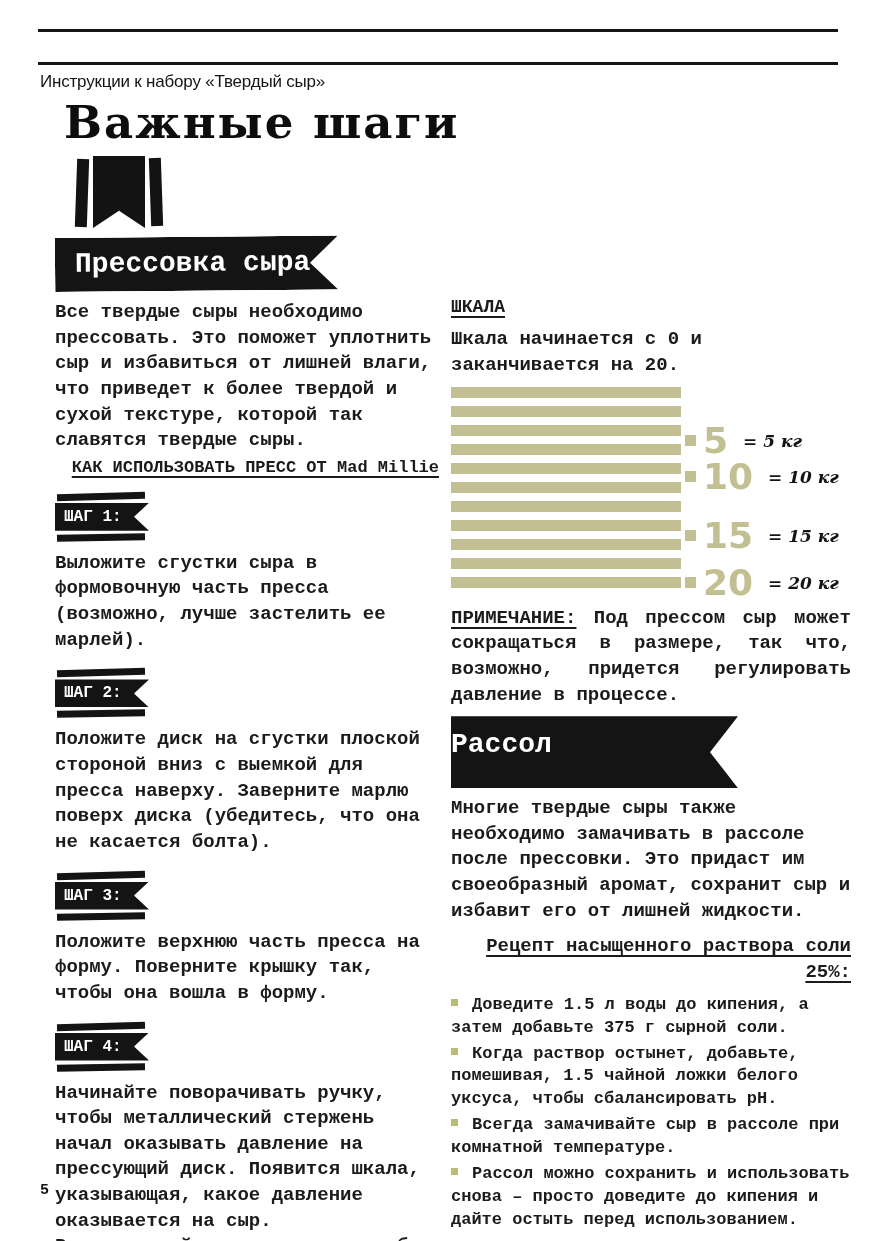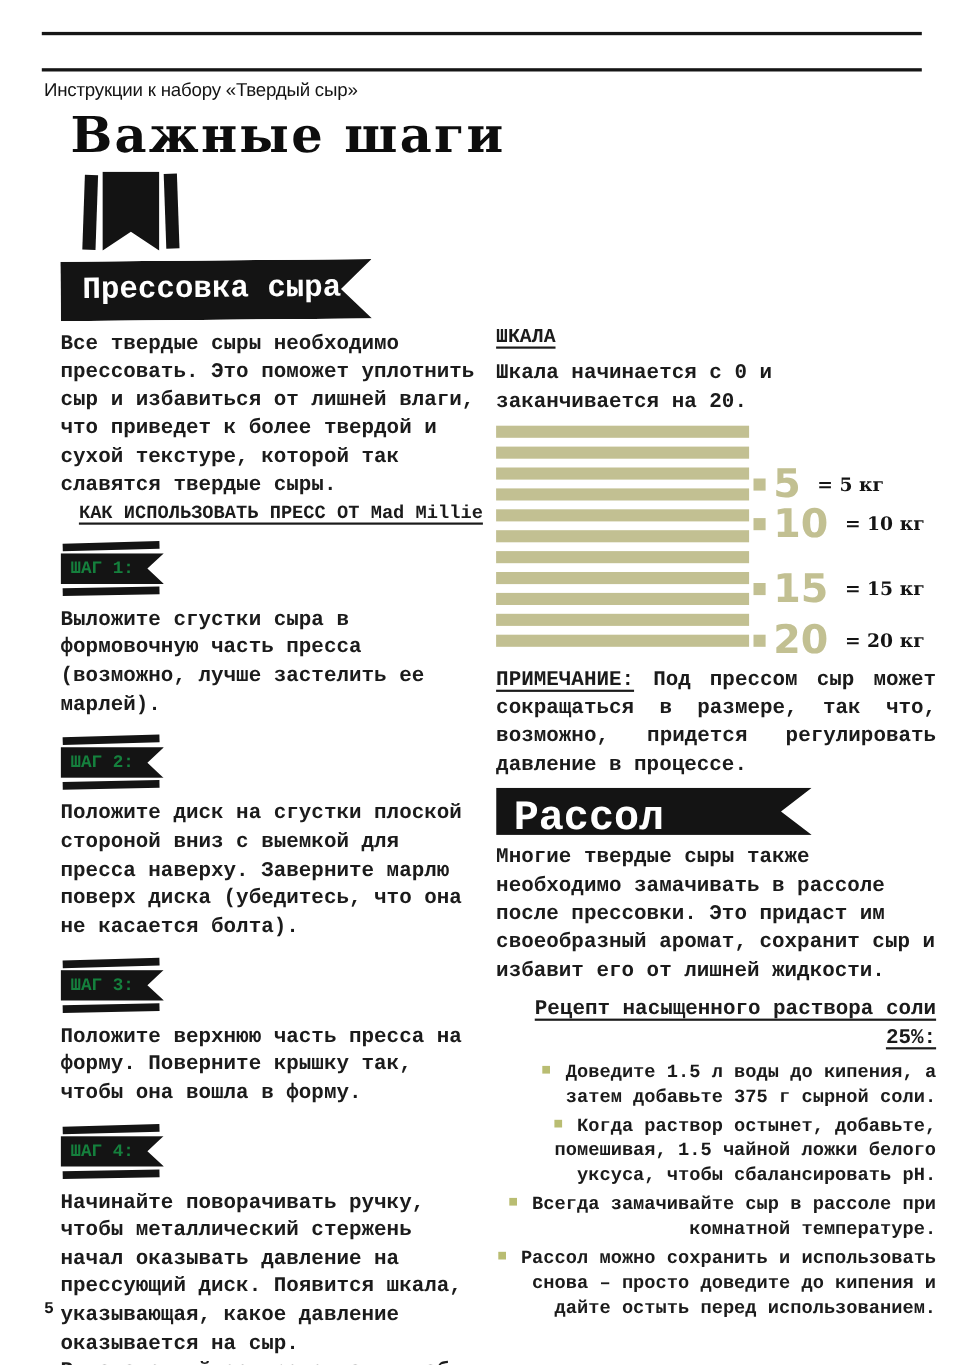--- a/index.html
+++ b/index.html
@@ -46,30 +46,30 @@
   
   .banner {
     background:#141414; color:#fff; font-weight:700;
     clip-path:polygon(0 0,100% 0,calc(100% - 28px) 50%,100% 100%,0 100%);
   }
   .banner-press {
     width:283px; height:54px; font-size:28px; line-height:54px;
     padding-left:20px; transform:rotate(-0.5deg); transform-origin:left center;
   }
   .banner-brine {
-    width:287px; height:43px; font-size:38px; line-height:57px;
-    padding-left:16px; margin-top:8px;
+    width:287px; height:72px; font-size:28px; line-height:57px;
+    margin-top:8px;
   }
 
   .step-ribbon { width:96px; margin:16px 0 10px 0; }
   .step-bar { height:7px; background:#141414; width:88px; margin-left:2px; }
   .step-bar-top { transform:rotate(-1.6deg); margin-bottom:3px; }
   .step-bar-bottom { transform:rotate(-1.1deg); margin-top:3px; }
   .step-flag {
-    background:#141414; color:#15803d; font-weight:700; font-size:16px;
+    background:#141414; color:#ffffff; font-weight:700; font-size:16px;
     padding:5px 26px 5px 9px; width:94px;
     clip-path:polygon(0 0,100% 0,calc(100% - 15px) 50%,100% 100%,0 100%);
   }
 
   .underlined {
     text-decoration:underline; text-decoration-thickness:2px; text-underline-offset:4px;text-align:right;
   }
   .howto { margin-top:4px; font-size:17px; font-weight:700; }
   .para { margin-top:8px; }
   .para-justify { text-align:justify; }
@@ -83,28 +83,28 @@
     position:absolute; left:234px; transform:translateY(-50%);
     display:flex; align-items:center; white-space:nowrap;
   }
   .marker-sq { width:11px; height:11px; background:#c2c092; margin-right:7px; }
   .scale-num {
     font-family:"DejaVu Sans", sans-serif; font-weight:bold;
     font-size:36px; color:#c2c092; line-height:1;
   }
   .scale-kg {
     font-family:"DejaVu Serif", serif; font-weight:bold;
-    font-size:17px; color:#141414; margin-left:15px;
+    font-size:17px; color:#141414; margin-left:15px;font-style:italic;
   }
 
   .note { margin-top:18px; }
 
   
   .bullets { margin-top:8px; }
-  .bullet { margin-top:3px; font-size:17px; line-height:1.35; font-weight:700;text-align:right; }
+  .bullet { margin-top:3px; font-size:17px; line-height:1.35; font-weight:700; }
   .bullet-sq {
     display:inline-block; width:7px; height:7px; background:#b9bd72;
     margin-right:14px; vertical-align:middle; position:relative; top:-2px;
   }
 
   .page-number {
     position:absolute; left:40px; top:1182px;
     font-size:15px; font-weight:700; color:#141414;
   }
 </style>

